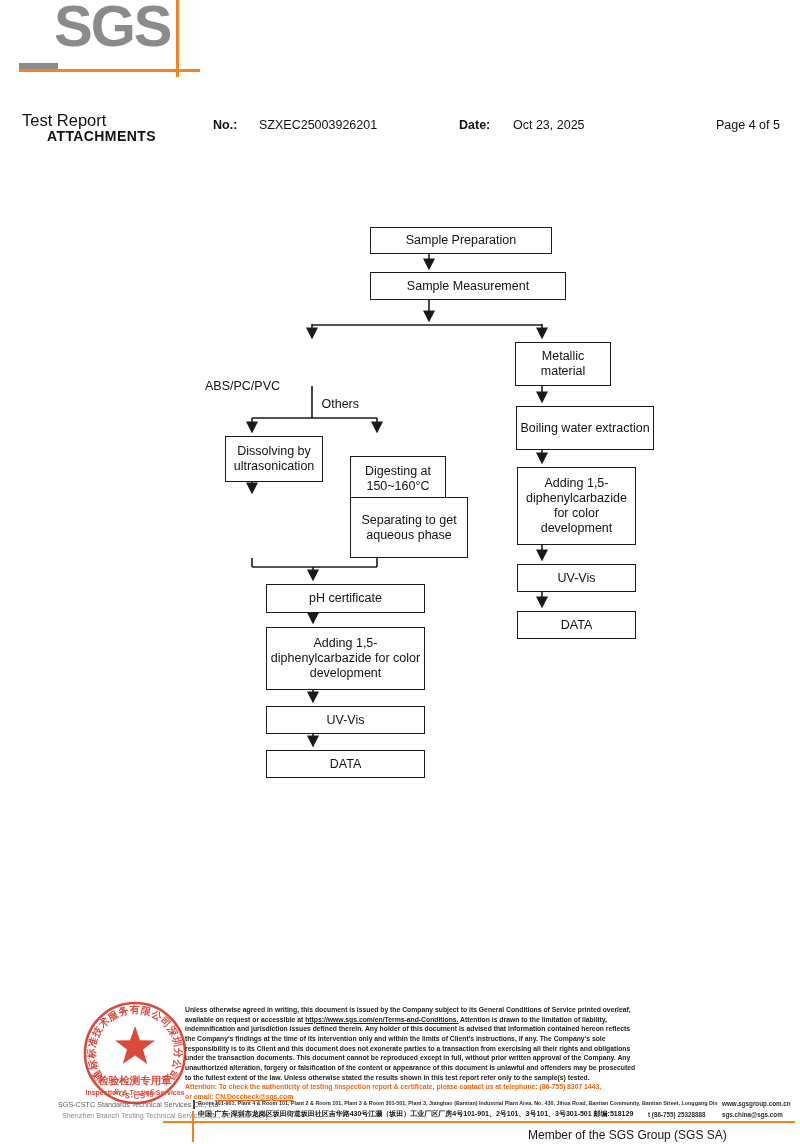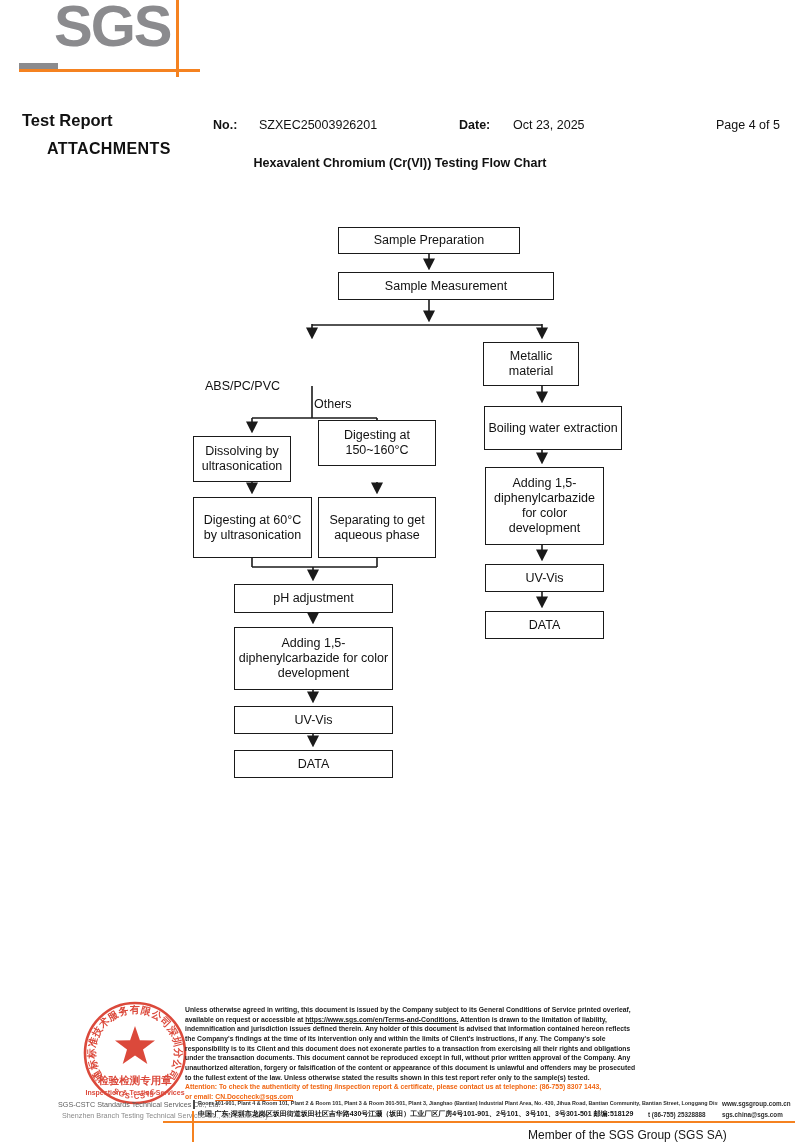--- a/index.html
+++ b/index.html
@@ -12,30 +12,30 @@
   .abs { position:absolute; }
 
   
   .logo-text { left:54px; top:-6px; font-size:58px; line-height:64px; font-weight:bold;
     color:#8b8b8e; letter-spacing:-2px; }
   .logo-gray-bar { left:19px; top:63px; width:39px; height:7px; background:#8b8b8e; }
   .logo-hline { left:19px; top:69px; width:181px; height:3px; background:#F58220; }
   .logo-vline { left:176px; top:0; width:3px; height:77px; background:#F58220; }
 
   
-  .test-report { left:22px; top:111px; font-size:16.5px; font-weight:bold; }
-  .attachments { left:47px; top:140px; font-size:16px; font-weight:bold; letter-spacing:.4px; }
+  .test-report { left:22px; top:111px; font-size:16.5px; font-weight:normal; }
+  .attachments { left:47px; top:128px; font-size:14px; font-weight:bold; letter-spacing:.4px; }
   .hline-item { top:118px; font-size:12.5px; }
   .bold { font-weight:bold; }
   .chart-title { left:0; top:156px; width:800px; text-align:center; font-size:12.5px; font-weight:bold; }
 
   
   .fbox { position:absolute; border:1.6px solid #1a1a1a; background:#fff;
     display:flex; align-items:center; justify-content:center; text-align:center;
-    font-size:12.5px; line-height:15px; padding:1px 2px; }
+    font-size:12.5px; line-height:15px; padding:1px 2px;margin-left:32px; }
   .fbox.brk { word-break:break-word; overflow-wrap:anywhere; }
   .flabel { position:absolute; font-size:12.5px; line-height:15px; }
   svg.flow { position:absolute; left:0; top:0; overflow:visible; }
 
   
   .stamp { left:78px; top:1000px; width:116px; height:110px; opacity:.92; }
 
   
   .legal { left:185px; top:1005px; width:537px; font-size:6.8px; font-weight:bold;
     line-height:9.65px; color:#1c1c1c; white-space:nowrap; }
@@ -64,21 +64,20 @@
   <div class="abs logo-hline"></div>
   <div class="abs logo-vline"></div>
 
   <div class="abs test-report">Test Report</div>
   <div class="abs attachments">ATTACHMENTS</div>
   <div class="abs hline-item bold" style="left:213px">No.:</div>
   <div class="abs hline-item" style="left:259px">SZXEC25003926201</div>
   <div class="abs hline-item bold" style="left:459px">Date:</div>
   <div class="abs hline-item" style="left:513px">Oct 23, 2025</div>
   <div class="abs hline-item" style="left:716px">Page 4 of 5</div>
-  <div class="abs chart-title">Hexavalent Chromium (Cr(VI)) Testing Flow Chart</div>
 
   <svg class="flow" width="800" height="800" viewBox="0 0 800 800">
     <defs>
       <marker id="arw" viewBox="0 0 10 10" refX="8" refY="5" markerWidth="7.5" markerHeight="7.5" orient="auto">
         <path d="M0,0 L10,5 L0,10 z" fill="#1a1a1a"></path>
       </marker>
     </defs>
     <g stroke="#1a1a1a" stroke-width="1.6" fill="none">
       <line x1="429" y1="254" x2="429" y2="268" marker-end="url(#arw)"></line>
       <line x1="429" y1="300" x2="429" y2="320" marker-end="url(#arw)"></line>
@@ -99,29 +98,28 @@
       <line x1="313" y1="690" x2="313" y2="701" marker-end="url(#arw)"></line>
       <line x1="313" y1="734" x2="313" y2="745" marker-end="url(#arw)"></line>
       <line x1="542" y1="386" x2="542" y2="401" marker-end="url(#arw)"></line>
       <line x1="542" y1="450" x2="542" y2="462" marker-end="url(#arw)"></line>
       <line x1="542" y1="545" x2="542" y2="559" marker-end="url(#arw)"></line>
       <line x1="542" y1="592" x2="542" y2="606" marker-end="url(#arw)"></line>
     </g>
   </svg>
 
   <div class="fbox" style="left:338px;top:227px;width:182px;height:27px">Sample Preparation</div>
-  <div class="fbox" style="left:338px;top:272px;width:216px;height:28px">Sample Measurement</div>
+  <div class="fbox" style="left:338px;top:272px;width:196px;height:28px">Sample Measurement</div>
   <div class="fbox" style="left:483px;top:342px;width:96px;height:44px">Metallic material</div>
   <div class="flabel" style="left:205px;top:379px;width:96px;text-align:left">ABS/PC/PVC</div>
-  <div class="flabel" style="left:314px;top:397px;width:52px;text-align:left">Others</div>
+  <div class="flabel" style="left:307px;top:397px;width:52px;text-align:right">Others</div>
   <div class="fbox" style="left:193px;top:436px;width:98px;height:46px">Dissolving by ultrasonication</div>
-  <div class="fbox" style="left:318px;top:420px;width:118px;height:46px">Digesting at 150~160°C</div>
-  <div class="fbox" style="left:193px;top:497px;width:119px;height:61px">Digesting at 60°C by ultrasonication</div>
+  <div class="fbox" style="left:318px;top:456px;width:96px;height:46px">Digesting at 150~160°C</div>
   <div class="fbox" style="left:318px;top:497px;width:118px;height:61px">Separating to get aqueous phase</div>
-  <div class="fbox" style="left:234px;top:584px;width:159px;height:29px">pH adjustment</div>
+  <div class="fbox" style="left:234px;top:584px;width:159px;height:29px">pH certificate</div>
   <div class="fbox" style="left:234px;top:627px;width:159px;height:63px">Adding 1,5-diphenylcarbazide for color development</div>
   <div class="fbox" style="left:234px;top:706px;width:159px;height:28px">UV-Vis</div>
   <div class="fbox" style="left:234px;top:750px;width:159px;height:28px">DATA</div>
   <div class="fbox" style="left:484px;top:406px;width:138px;height:44px">Boiling water extraction</div>
   <div class="fbox brk" style="left:485px;top:467px;width:119px;height:78px">Adding 1,5-diphenylcarbazide for color development</div>
   <div class="fbox" style="left:485px;top:564px;width:119px;height:28px">UV-Vis</div>
   <div class="fbox" style="left:485px;top:611px;width:119px;height:28px">DATA</div>
 
   <svg class="abs stamp" viewBox="0 0 116 110">
     <circle cx="57" cy="53" r="50" fill="none" stroke="#D93A2B" stroke-width="2.6"></circle>

